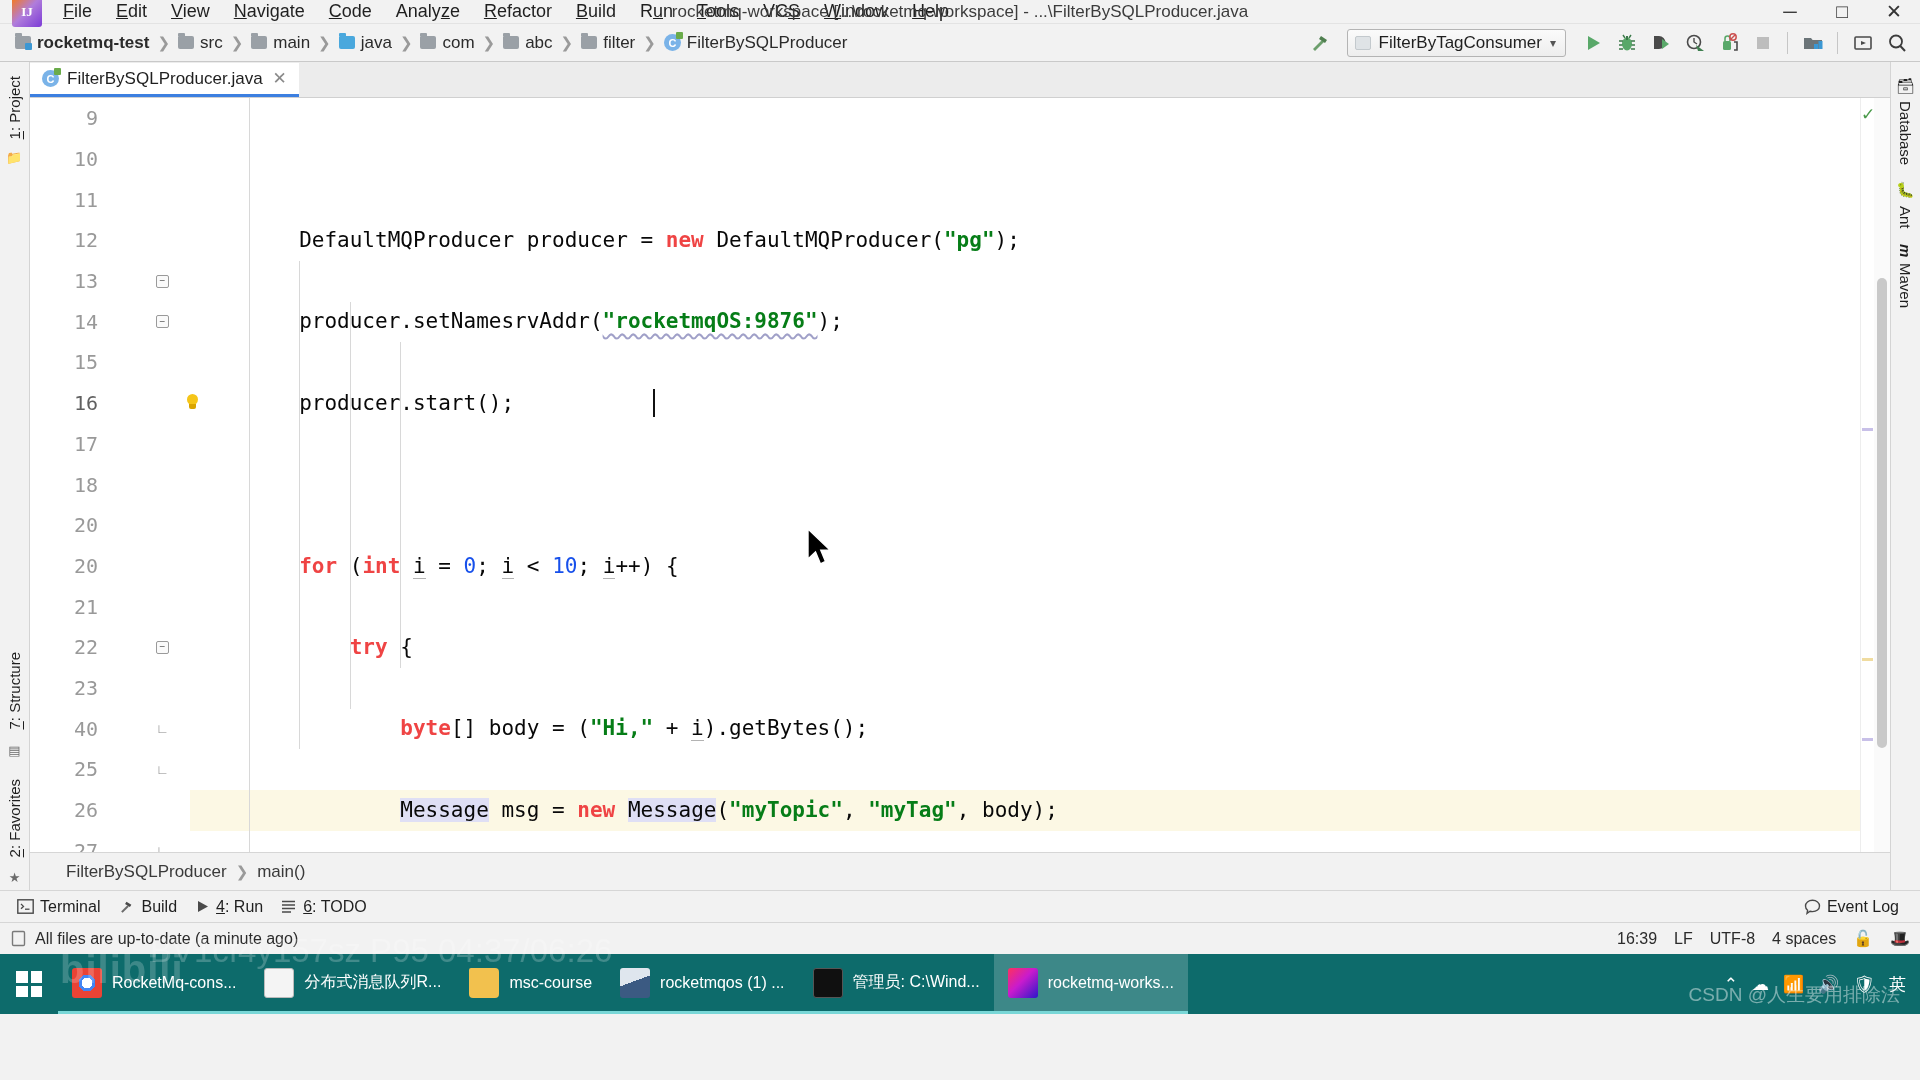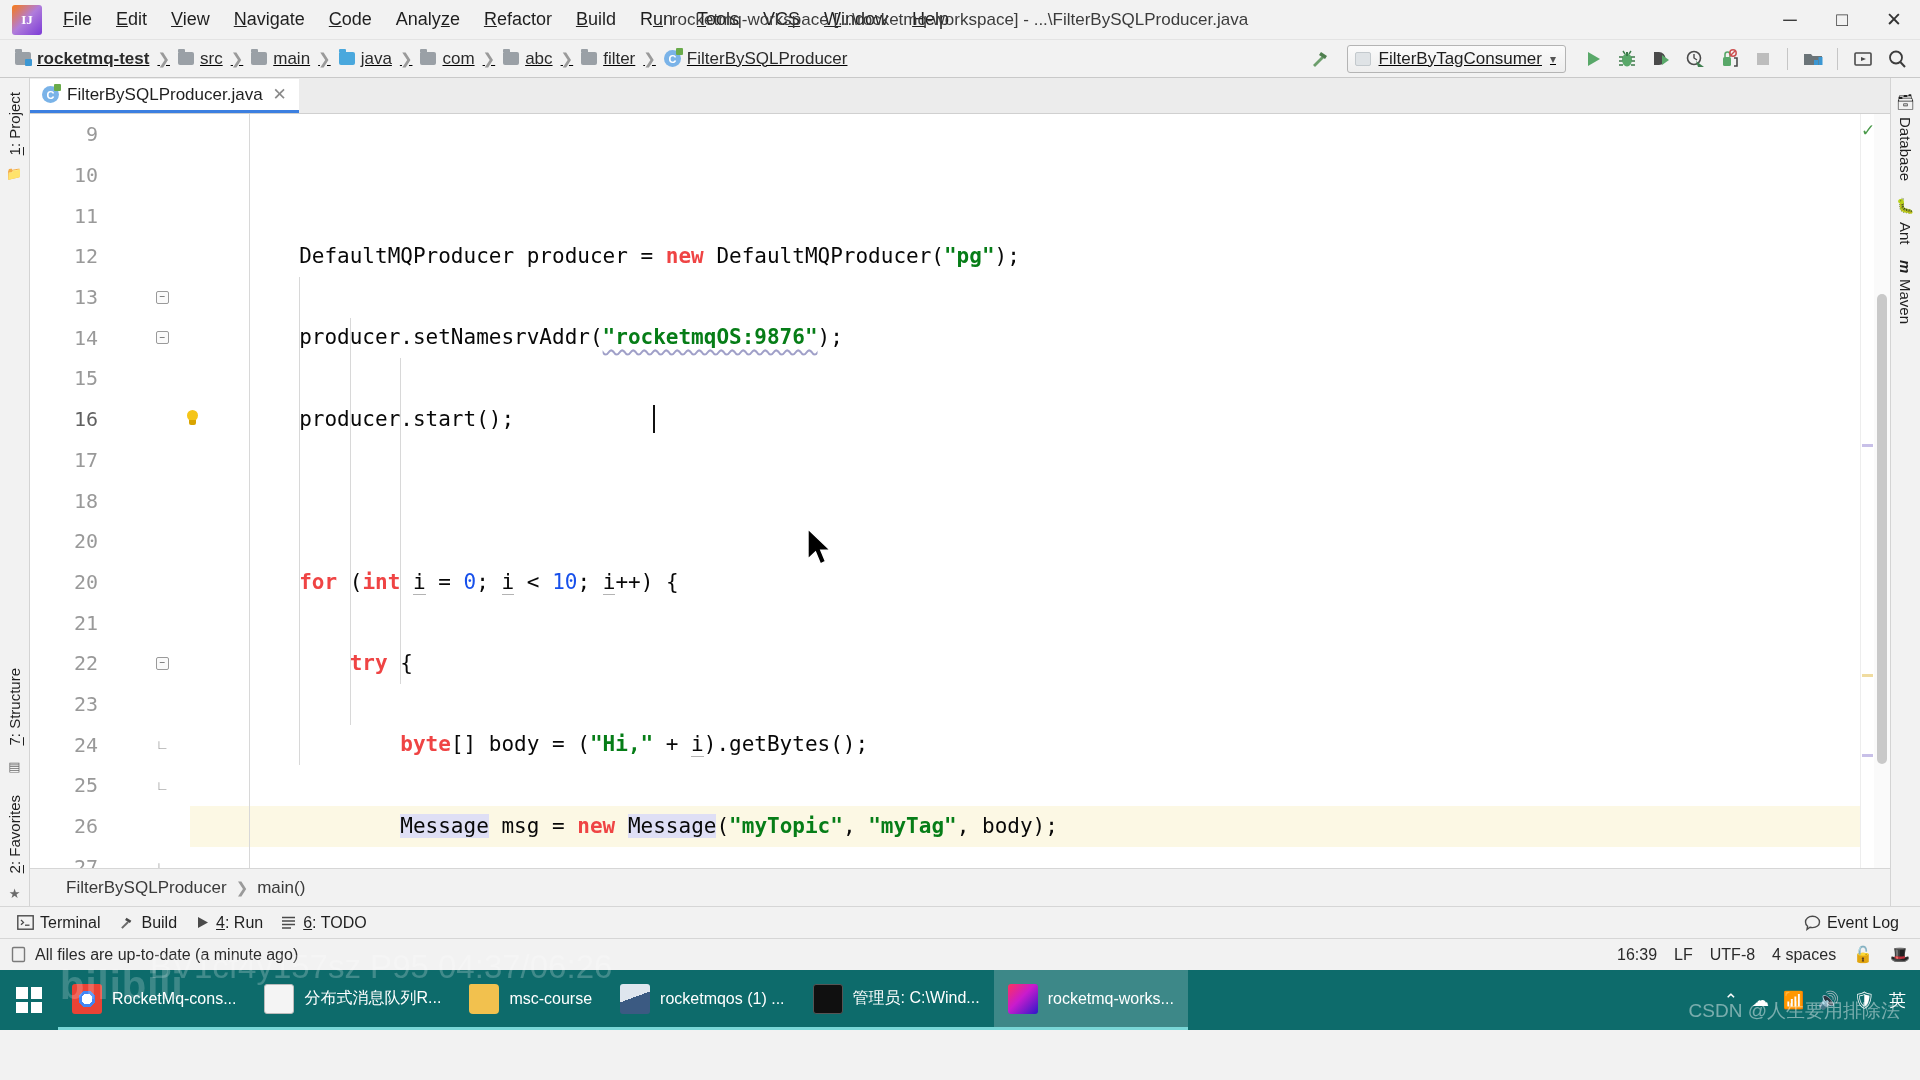--- a/index.html
+++ b/index.html
@@ -6,21 +6,21 @@
   html, body {
     width: 1920px; height: 1080px;
     overflow: hidden;
     font-family: "Liberation Sans", sans-serif;
     background: #f2f2f2;
     -webkit-font-smoothing: antialiased;
   }
 
   
   #titlebar {
-    height: 40px; background: #f2f2f2;
+    height: 24px; background: #f2f2f2;
     display: flex; align-items: center;
     border-bottom: 1px solid #e3e3e3;
     position: relative;
   }
   #app-icon {
     width: 30px; height: 30px; margin-left: 12px; margin-right: 10px;
     position: relative; flex: none;
     background: linear-gradient(135deg,#f97a12 0%,#b07ddb 48%,#7c3bd6 100%);
     border-radius: 3px;
   }
@@ -46,21 +46,20 @@
     align-items: center; justify-content: center;
     font-size: 19px; color: #333; cursor: default;
   }
 
   
   #navbar {
     height: 38px; background: #f2f2f2;
     display: flex; align-items: center;
     border-bottom: 1px solid #c9c9c9;
     padding-left: 10px;
-    text-decoration: underline;
   }
   .crumb {
     display: flex; align-items: center; gap: 6px;
     padding: 2px 5px; font-size: 17px; color: #2b2b2b; cursor: default;
   }
   .crumb.bold { font-weight: bold; }
   .crumb-sep { color: #9a9a9a; font-size: 15px; padding: 0 3px; }
   .folder-ico {
     width: 16px; height: 13px; position: relative; flex: none;
     background: #9aa0a6; border-radius: 1px 2px 2px 2px;
@@ -522,21 +521,21 @@
           <div class="gline">
             <span class="gnum">22</span>
             <span class="fold">
               <span class="fold-box">−</span>
             </span>
           </div>
           <div class="gline">
             <span class="gnum">23</span>
           </div>
           <div class="gline">
-            <span class="gnum">24</span>
+            <span class="gnum">40</span>
             <span class="fold">
               <span style="font-size:13px;color:#8a8a8a;line-height:1;">∟</span>
             </span>
           </div>
           <div class="gline">
             <span class="gnum">25</span>
             <span class="fold">
               <span style="font-size:13px;color:#8a8a8a;line-height:1;">∟</span>
             </span>
           </div>

